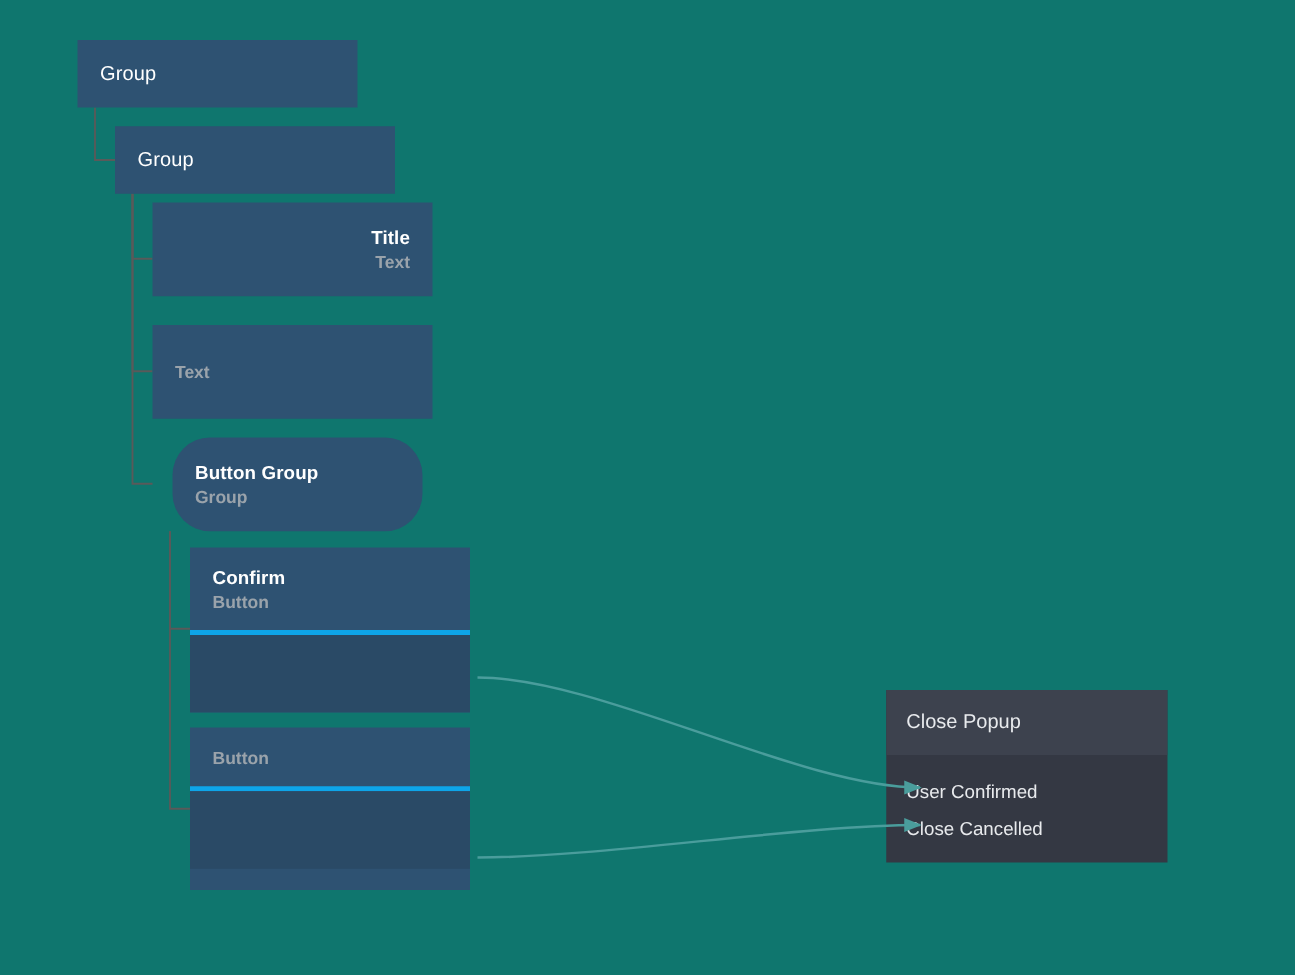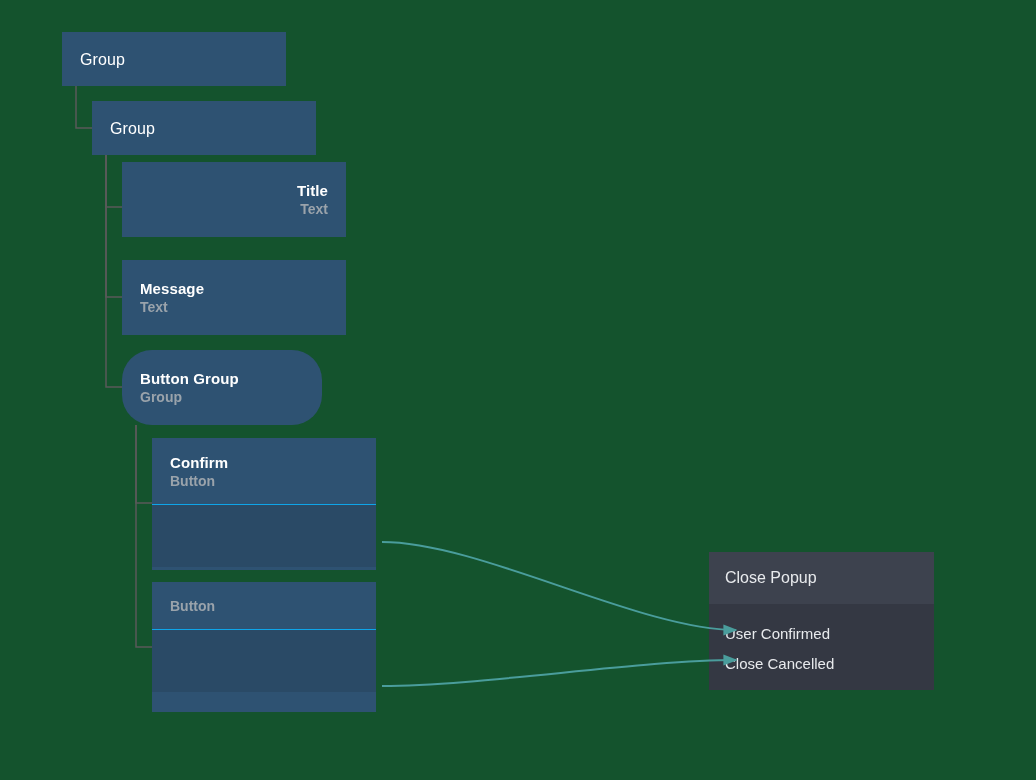--- a/index.html
+++ b/index.html
@@ -45,21 +45,21 @@
     padding: 0 18px;
     display: flex;
     flex-direction: column;
     justify-content: center;
     height: 100%;
   }
   .node.has-body .node-header {
     height: auto;
     padding-top: 15px;
     padding-bottom: 13px;
-    border-bottom: 1px solid #0ea5e9;
+    border-bottom: 4px solid #0ea5e9;
   }
   .node-title {
     color: #ffffff;
     font-size: 15px;
     font-weight: bold;
     line-height: 19px;
     letter-spacing: 0.1px;
     white-space: nowrap;
   }
   .node-title.plain {
@@ -112,21 +112,21 @@
     color: #e8eaed;
     font-size: 15px;
     line-height: 19px;
     white-space: nowrap;
     text-align: right;
   }
 </style>
 </head>
 <body>
 
-<div id="canvas" style="background: #14532d;">
+<div id="canvas" style="background: #0f766e;">
 
   <svg id="tree-layer" viewBox="0 0 1036 780" xmlns="http://www.w3.org/2000/svg">
       <path d="M 76 86 L 76 128 L 92 128" fill="none" stroke="#5a5a5a" stroke-width="1.5"></path>
       <path d="M 106 155 L 106 207 L 122 207" fill="none" stroke="#5a5a5a" stroke-width="1.5"></path>
       <path d="M 106 155 L 106 297 L 122 297" fill="none" stroke="#5a5a5a" stroke-width="1.5"></path>
       <path d="M 106 155 L 106 387 L 122 387" fill="none" stroke="#5a5a5a" stroke-width="1.5"></path>
       <path d="M 136 425 L 136 503 L 152 503" fill="none" stroke="#5a5a5a" stroke-width="1.5"></path>
       <path d="M 136 425 L 136 647 L 152 647" fill="none" stroke="#5a5a5a" stroke-width="1.5"></path>
     </svg>
 
@@ -144,26 +144,25 @@
 
   <div class="node" id="n2" style="left: 122px; top: 162px; width: 224px; height: 75px; text-align: right;">
     <div class="node-header">
       <div class="node-title">Title</div>
       <div class="node-subtitle">Text</div>
     </div>
   </div>
 
   <div class="node" id="n3" style="left: 122px; top: 260px; width: 224px; height: 75px;">
     <div class="node-header">
-      <div class="node-title">Message</div>
       <div class="node-subtitle">Text</div>
     </div>
   </div>
 
-  <div class="node" id="n4" style="left: 122px; top: 350px; width: 200px; height: 75px; border-radius: 30px;">
+  <div class="node" id="n4" style="left: 138px; top: 350px; width: 200px; height: 75px; border-radius: 30px;">
     <div class="node-header">
       <div class="node-title">Button Group</div>
       <div class="node-subtitle">Group</div>
     </div>
   </div>
 
   <div class="node has-body" id="b0" style="left: 152px; top: 438px; width: 224px; height: 132px;">
     <div class="node-header">
       <div class="node-title">Confirm</div>
       <div class="node-subtitle">Button</div>

